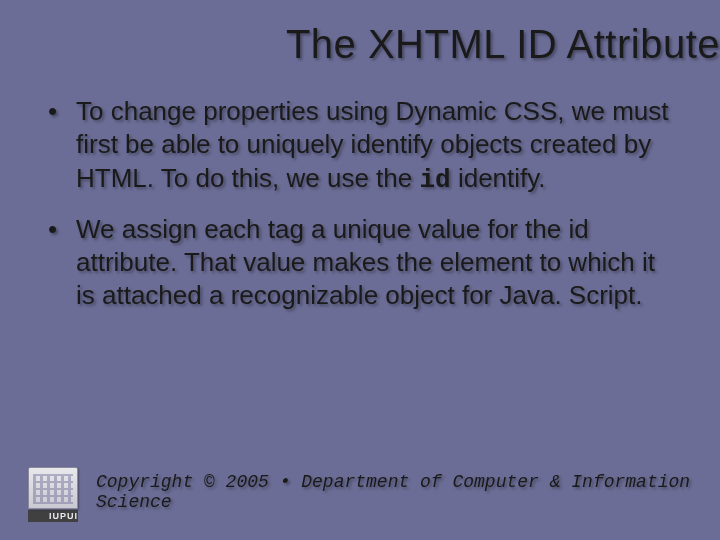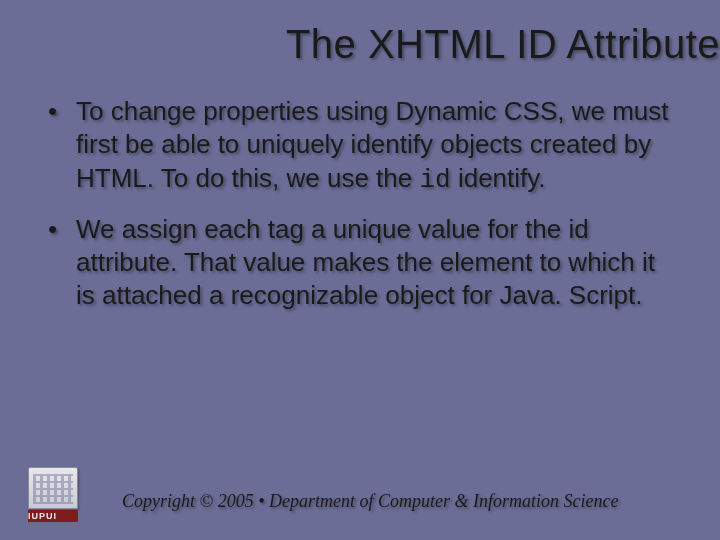--- a/index.html
+++ b/index.html
@@ -43,21 +43,21 @@
   }
   ul.bullets li::before {
     content: "•";
     position: absolute;
     left: 0;
     top: 0;
     font-size: 26px;
   }
   .code {
     font-family: "Courier New", Courier, monospace;
-    font-weight: normal;
+    font-weight: bold;
   }
   .footer {
     position: absolute;
     bottom: 18px;
     left: 0;
     right: 0;
     height: 56px;
   }
   .logo-box {
     position: absolute;
@@ -89,38 +89,38 @@
       repeating-linear-gradient(
         to bottom,
         #6b6d96 0 2px,
         transparent 2px 7px
       );
     opacity: 0.45;
   }
   .iupui {
     width: 50px;
     height: 12px;
-    background: #7f1d1d;
+    background: #404040;
     margin-top: 1px;
     color: #e8e8ec;
     font-size: 9px;
     font-family: Arial, sans-serif;
     font-weight: bold;
     letter-spacing: 1px;
-    text-align: left;
+    text-align: right;
     line-height: 12px;
   }
   .copyright {
     position: absolute;
-    left: 122px;
+    left: 96px;
     bottom: 10px;
     font-style: italic;
     font-size: 18px;
     text-shadow: 2px 2px 3px rgba(0,0,0,0.35);
-    font-family: Liberation Serif, serif;
+    font-family: Liberation Mono, monospace;
   }
 </style>
 </head>
 <body>
 
 <div class="title">The XHTML ID Attribute</div>
 
 <div class="content">
   <ul class="bullets">
     <li>

